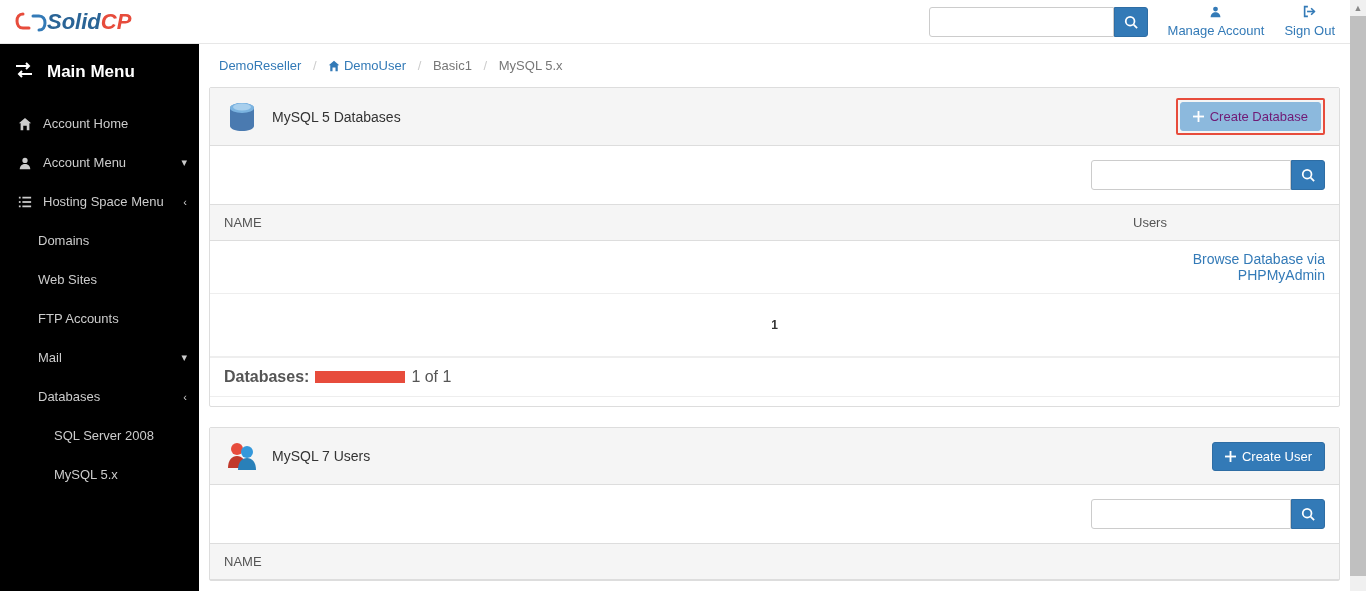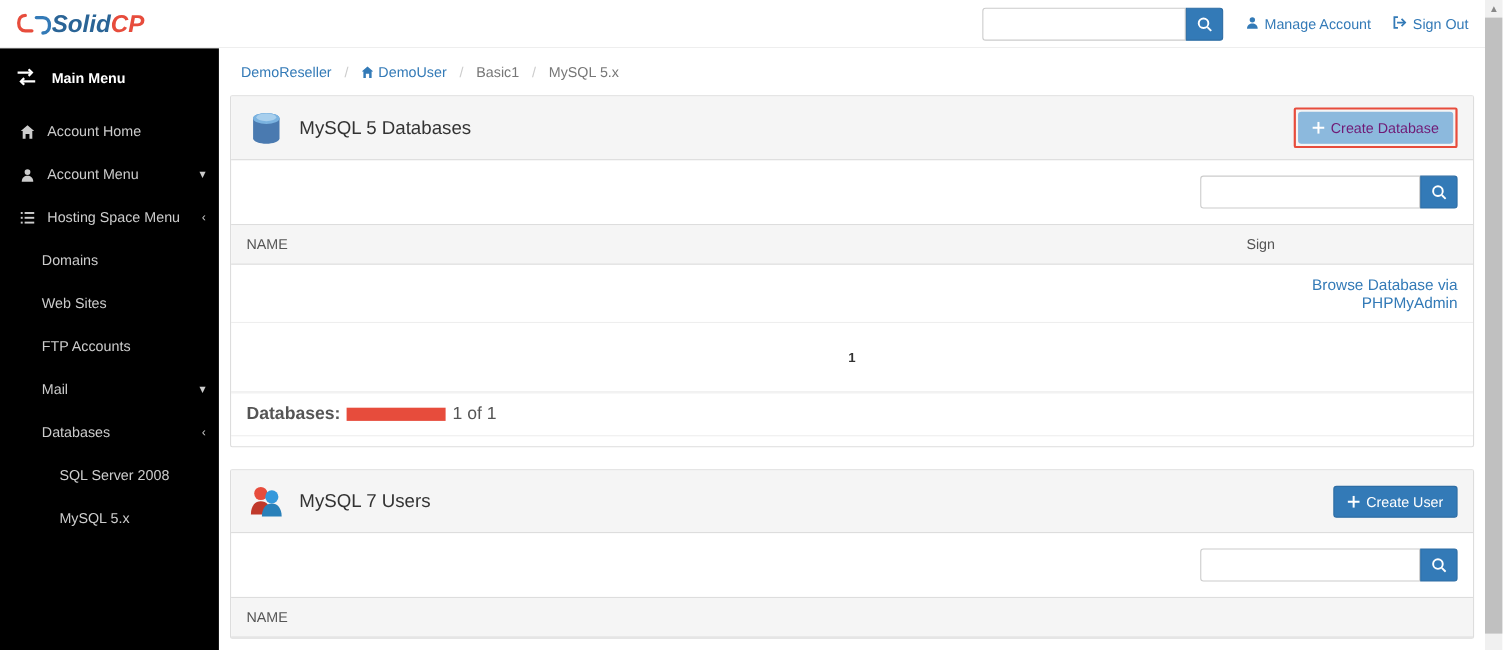--- a/index.html
+++ b/index.html
@@ -7,36 +7,36 @@
 .page { display: flex; flex-direction: column; height: 591px; width: 1350px; }
 .topbar { display: flex; align-items: center; height: 44px; padding: 0 15px; border-bottom: 1px solid #e7e7e7; }
 .logo { display: flex; align-items: center; }
 .logo-text { font-size: 22px; font-weight: bold; font-style: italic; }
 .logo-text .solid { color: #2a6496; }
 .logo-text .cp { color: #e74c3c; }
 .topbar-spacer { flex: 1; }
 .search-group { display: flex; }
 .search-input { width: 185px; height: 30px; border: 1px solid #ccc; border-radius: 3px 0 0 3px; padding: 0 10px; font-size: 13px; }
 .search-btn { width: 34px; height: 30px; background: #337ab7; border: 1px solid #2e6da4; border-radius: 0 3px 3px 0; color: #fff; cursor: pointer; display: flex; align-items: center; justify-content: center; }
-.top-link { color: #337ab7; margin-left: 20px; cursor: pointer; display: flex; gap: 5px; font-size: 13px; }
+.top-link { color: #337ab7; margin-left: 20px; cursor: pointer; display: flex; align-items: center; gap: 5px; font-size: 13px; flex-direction: column; }
 .body-row { display: flex; flex: 1; min-height: 0; }
 .sidebar { width: 199px; background: #000; color: #ccc; padding-top: 0; overflow: hidden; }
-.sidebar-header { display: flex; align-items: flex-end; gap: 14px; padding: 18px 15px 22px 15px; color: #fff; font-size: 13px; font-weight: bold; }
+.sidebar-header { display: flex; align-items: flex-start; gap: 14px; padding: 18px 15px 22px 15px; color: #fff; font-size: 17px; font-weight: bold; }
 .sidebar-item { display: flex; align-items: center; padding: 12px 15px; color: #ccc; cursor: pointer; font-size: 13px; position: relative; }
 .sidebar-item .icon { width: 20px; display: inline-flex; justify-content: center; margin-right: 8px; }
 .sidebar-item.sub { padding-left: 38px; }
 .sidebar-item.sub2 { padding-left: 54px; }
 .sidebar-item .chev { position: absolute; right: 12px; color: #ccc; font-size: 11px; }
 .content { flex: 1; background: #fff; padding: 0; overflow: auto; }
 .breadcrumb { padding: 14px 20px; color: #777; font-size: 13px; }
 .breadcrumb a { color: #337ab7; cursor: pointer; }
 .breadcrumb .sep { margin: 0 8px; color: #ccc; }
 .panel { margin: 0 10px 20px 10px; border: 1px solid #ddd; border-radius: 2px; }
 .panel-heading { display: flex; align-items: center; padding: 10px 14px; background: #f5f5f5; border-bottom: 1px solid #ddd; }
-.panel-title { font-size: 17px; font-weight: normal; color: #333; margin-left: 12px; }
+.panel-title { font-size: 14px; font-weight: normal; color: #333; margin-left: 12px; }
 .panel-heading .spacer { flex: 1; }
 .btn { display: inline-flex; align-items: center; gap: 6px; padding: 6px 12px; font-size: 13px; border-radius: 3px; cursor: pointer; border: 1px solid transparent; }
 .btn-primary { background: #337ab7; border-color: #2e6da4; color: #fff; }
 .btn-disabled { background: #8cb9dd; border-color: #8cb9dd; color: #701a75; }
 .highlight-box { border: 2px solid #e74c3c; padding: 2px; border-radius: 2px; }
 .filter-row { display: flex; justify-content: flex-end; padding: 14px; }
 .filter-input { width: 200px; height: 30px; border: 1px solid #ccc; border-radius: 3px 0 0 3px; padding: 0 10px; }
 .table { width: 100%; border-collapse: collapse; }
 .table th { text-align: left; padding: 10px 14px; background: #f5f5f5; color: #555; font-weight: normal; font-size: 13px; border-top: 1px solid #ddd; border-bottom: 1px solid #ddd; }
 .table th.view-col { width: 220px; }
@@ -211,21 +211,21 @@
                   <circle cx="7" cy="7" r="5"></circle>
                   <line x1="11" y1="11" x2="15" y2="15"></line>
                 </svg>
           </button>
         </div>
 
         <table class="table">
           <thead>
             <tr>
               <th>NAME</th>
-              <th class="view-col">Sign</th>
+              <th class="view-col">Users</th>
             </tr>
           </thead>
           <tbody>
             <tr>
               <td></td>
               <td style="text-align:right"><a class="link">Browse Database via PHPMyAdmin</a></td>
             </tr>
           </tbody>
         </table>
 

